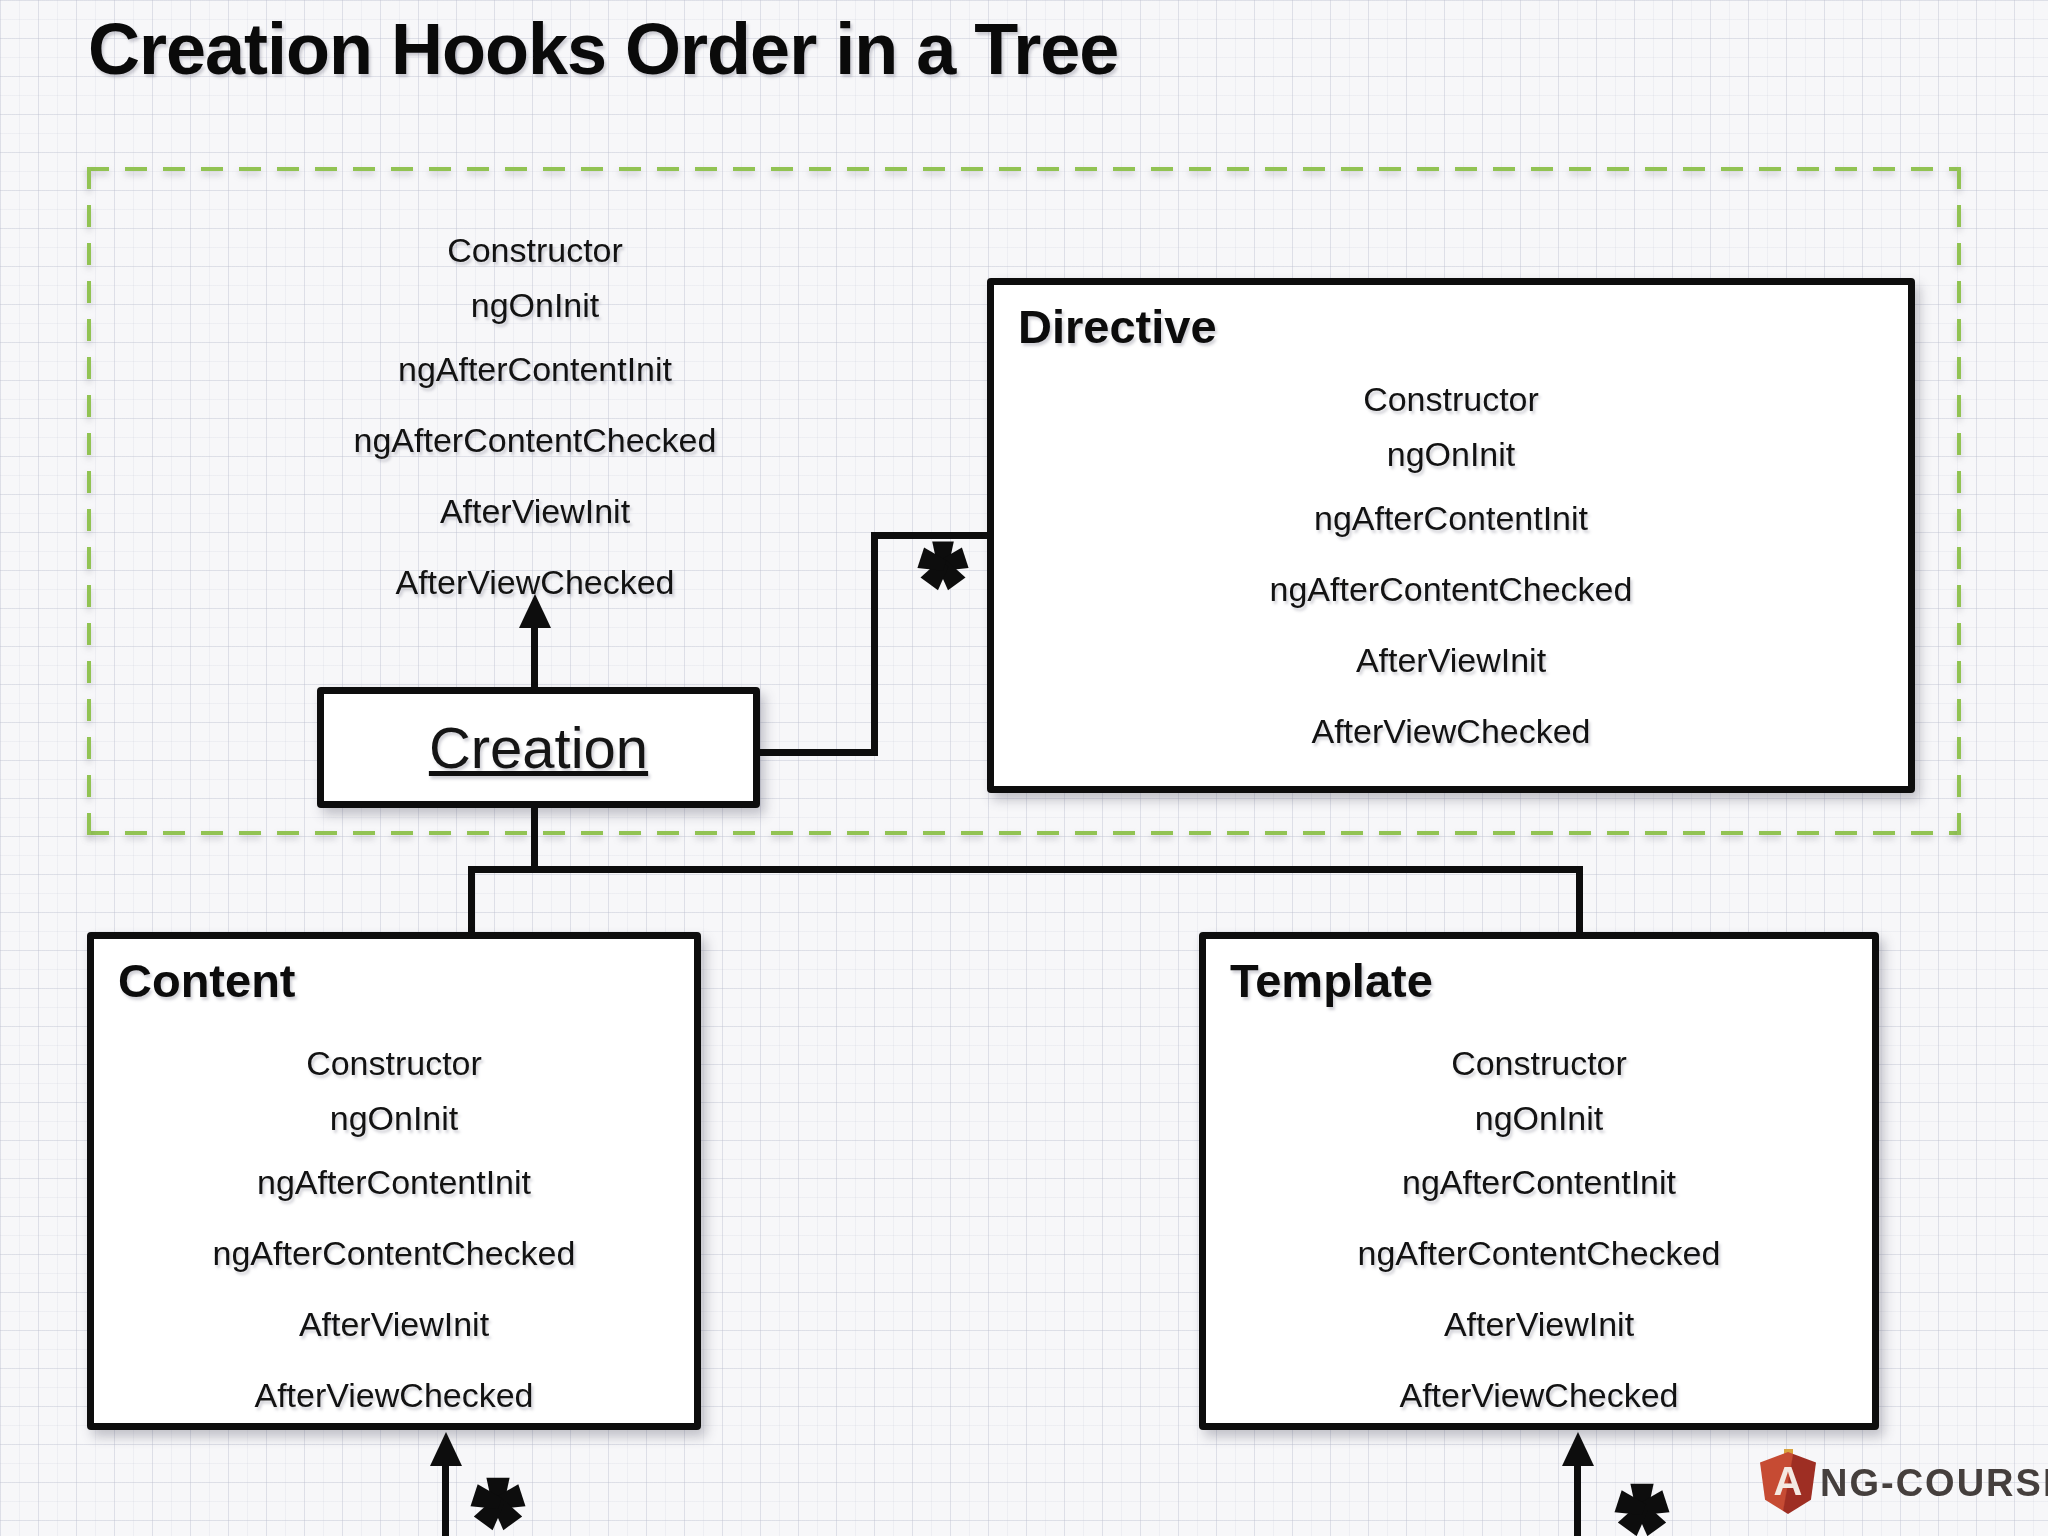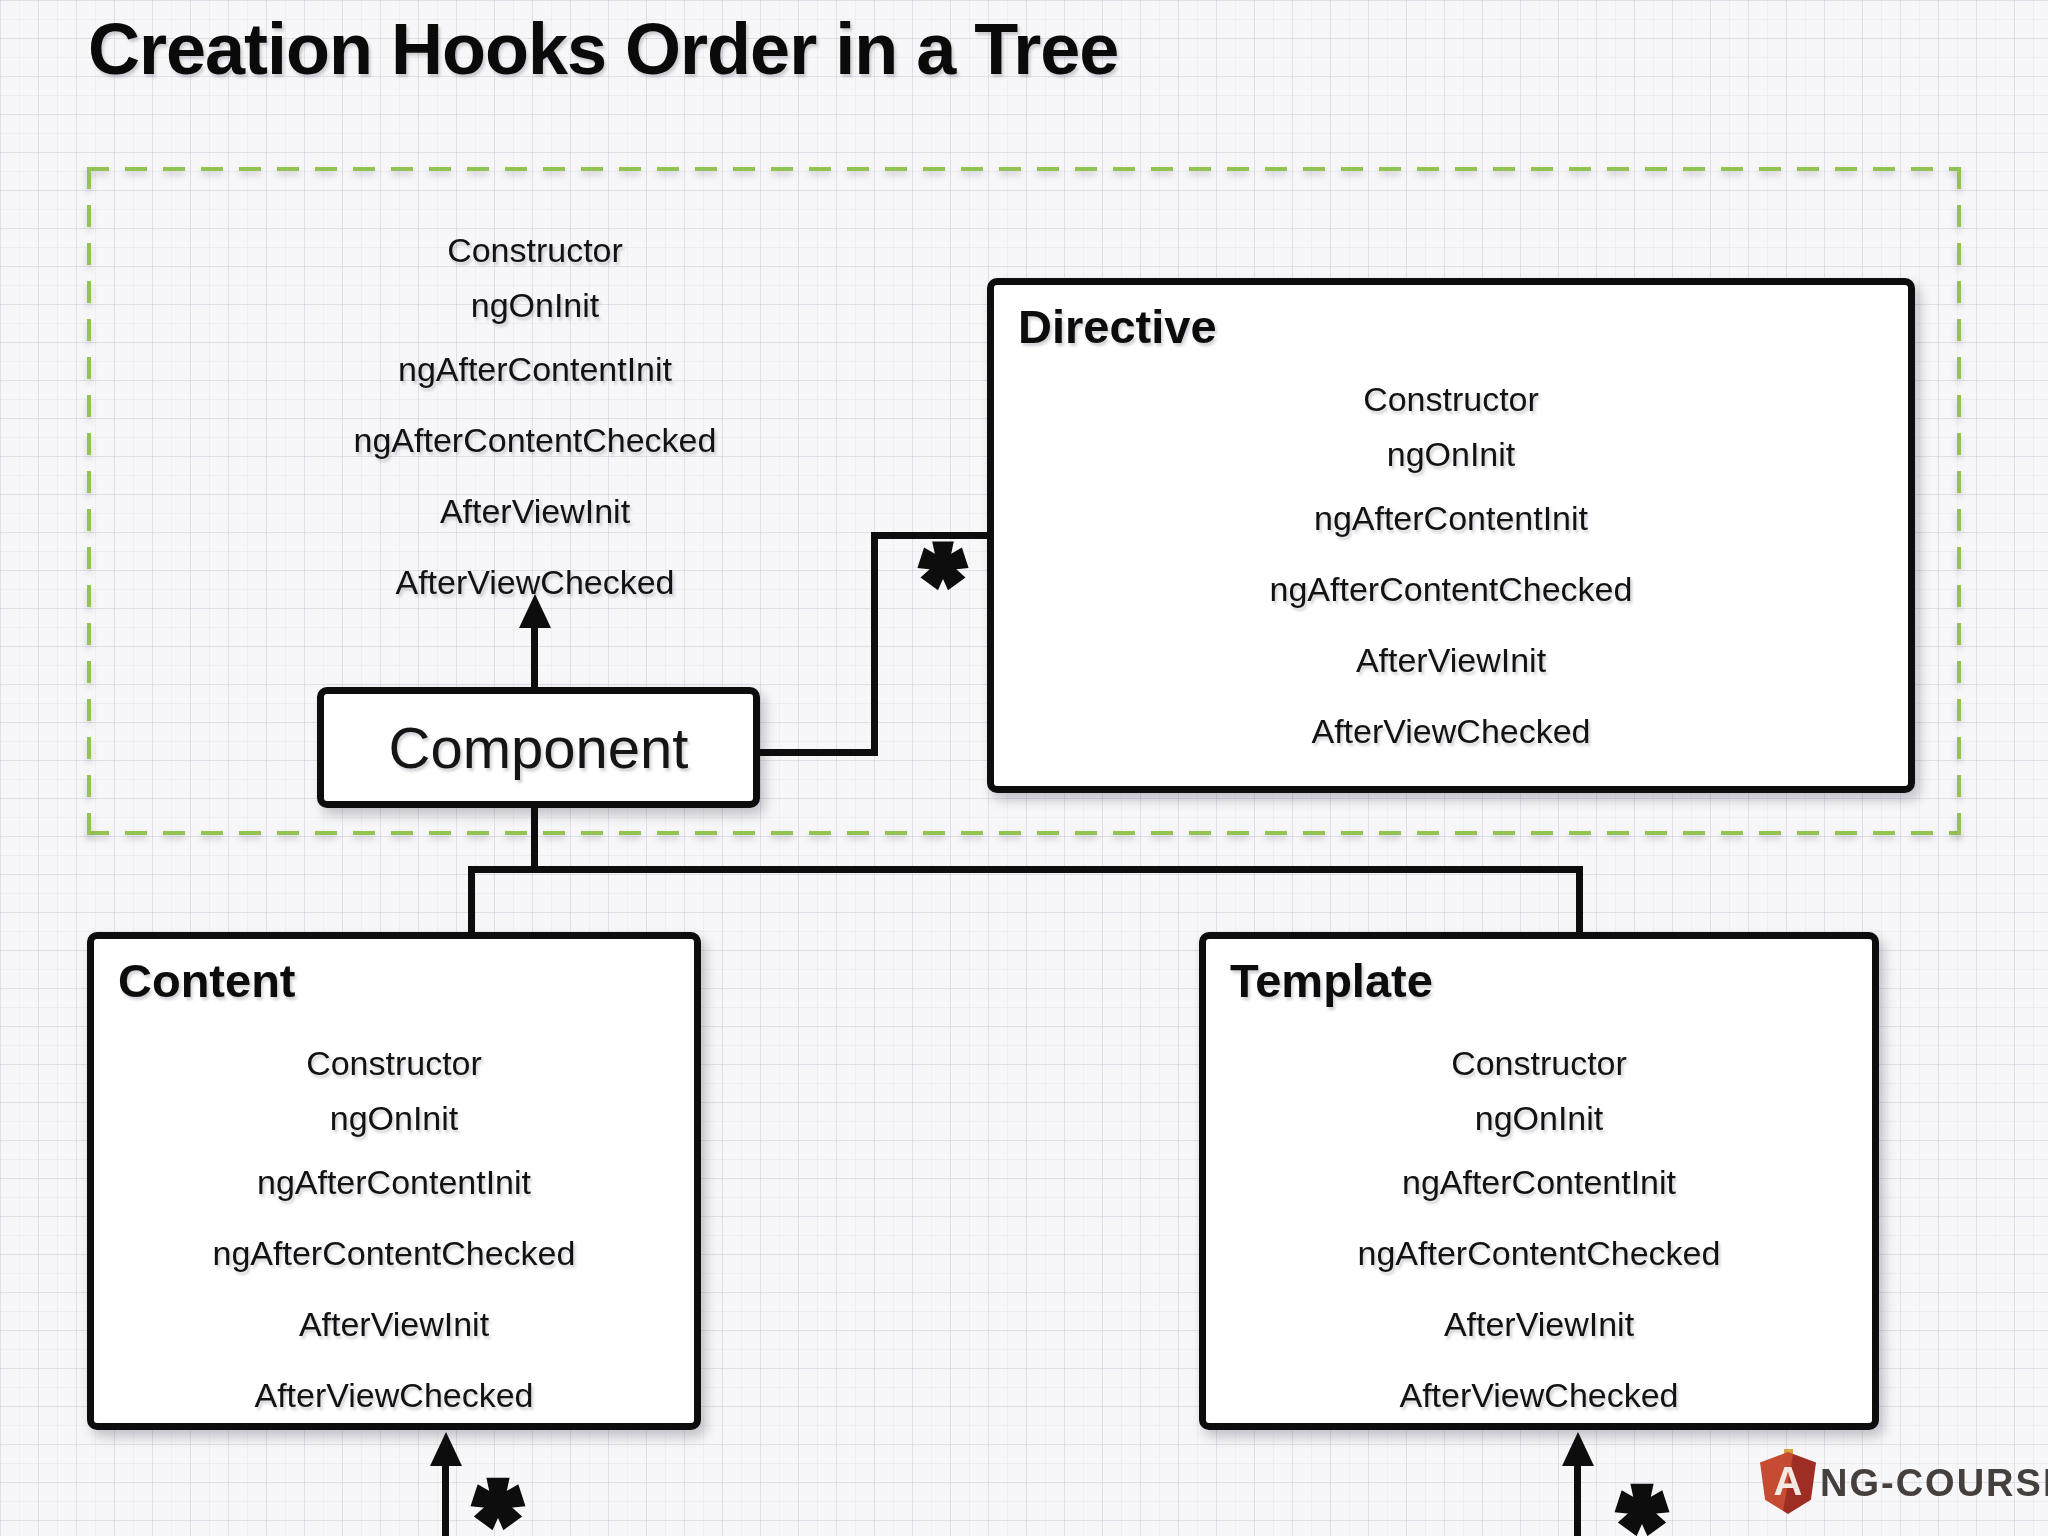--- a/index.html
+++ b/index.html
@@ -30,22 +30,22 @@
     color:#1b1b1b;white-space:nowrap;
   }
   
   .hooks{position:absolute;text-align:center;font-size:34px;color:#121212;}
   .hooks .hook-line{height:71px;line-height:71px;white-space:nowrap;}
   .hooks .hook-line:nth-child(1){height:52px;line-height:52px;}
   .hooks .hook-line:nth-child(2){height:58px;line-height:58px;}
   .free-hooks{left:185px;top:224px;width:700px;}
   
   .node{
-    position:absolute;background:#fff;border:7px solid #0d0d0d;border-radius:10px;
-    box-shadow:5px 7px 12px rgba(70,70,90,0.30);box-sizing:border-box;
+    position:absolute;background:#fff;border:7px solid #0d0d0d;border-radius:4px;
+    box-shadow:5px 7px 12px rgba(70,70,90,0.30);box-sizing:border-box;text-decoration:underline;
   }
   .node .box-title{position:absolute;left:24px;top:14px;font-size:47px;font-weight:700;color:#0c0c0c;white-space:nowrap;}
   .node .hooks{left:0;right:0;}
   .component-box{left:317px;top:687px;width:443px;height:121px;display:flex;align-items:center;justify-content:center;}
   .component-label{font-size:58px;color:#151515;white-space:nowrap;}
   .directive-box{left:987px;top:278px;width:928px;height:515px;}
   .directive-box .hooks{top:88px;}
   .content-box{left:87px;top:932px;width:614px;height:498px;}
   .template-box{left:1199px;top:932px;width:680px;height:498px;}
   .content-box .hooks,.template-box .hooks{top:98px;}
@@ -89,21 +89,21 @@
       <div class="hook-line">ngAfterContentInit</div>
       <div class="hook-line">ngAfterContentChecked</div>
       <div class="hook-line">AfterViewInit</div>
       <div class="hook-line">AfterViewChecked</div>
     </div>
 
   <div class="seg" style="left:531px;top:622px;width:7px;height:68px;"></div>
   <div class="arrowhead" style="left:519px;top:594px;"></div>
 
   <div class="node component-box">
-    <span class="component-label sh">Component</span>
+    <span class="component-label sh">Creation</span>
   </div>
 
   <div class="seg" style="left:753px;top:749px;width:125px;height:7px;"></div>
   <div class="seg" style="left:871px;top:532px;width:7px;height:224px;"></div>
   <div class="seg" style="left:871px;top:532px;width:120px;height:7px;"></div>
 
   <div class="ast" style="left:916px;top:538px;" aria-label="*">
     <svg width="54" height="54" viewBox="-30 -30 60 60">
       <g fill="#0d0d0d">
         <polygon points="-6,2 6,2 12,-26 -12,-26" transform="rotate(0)"></polygon>

